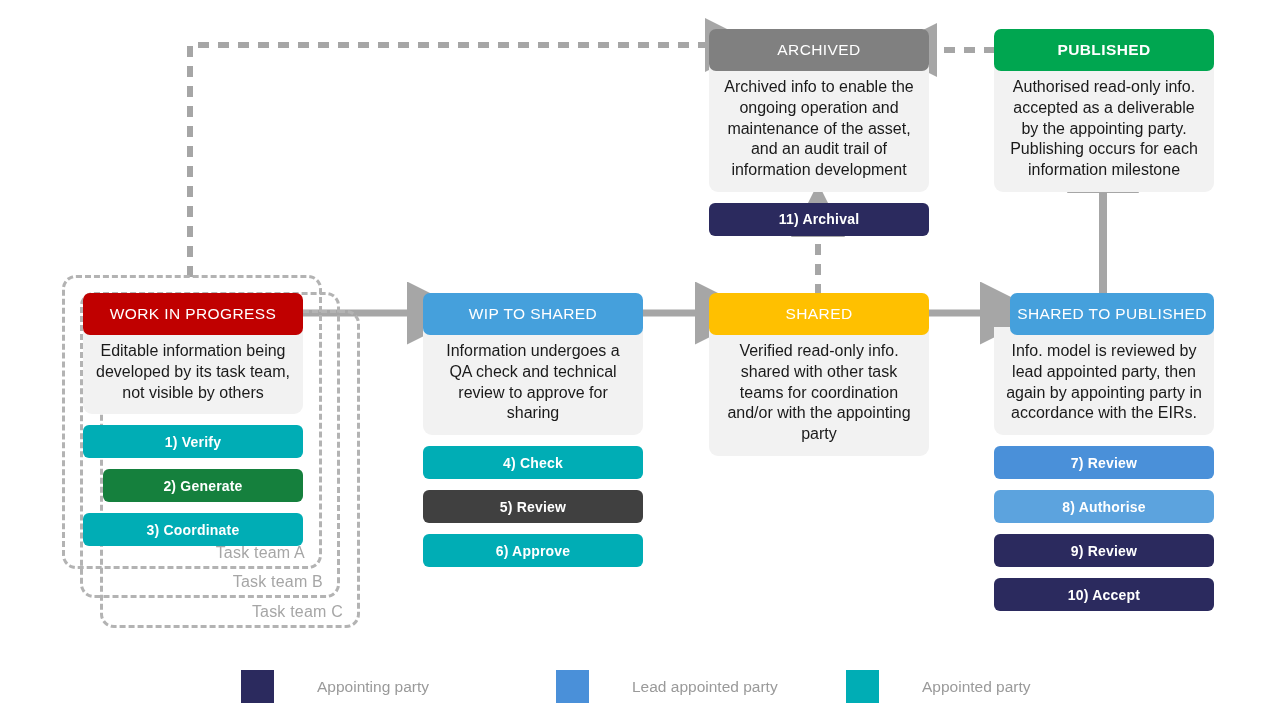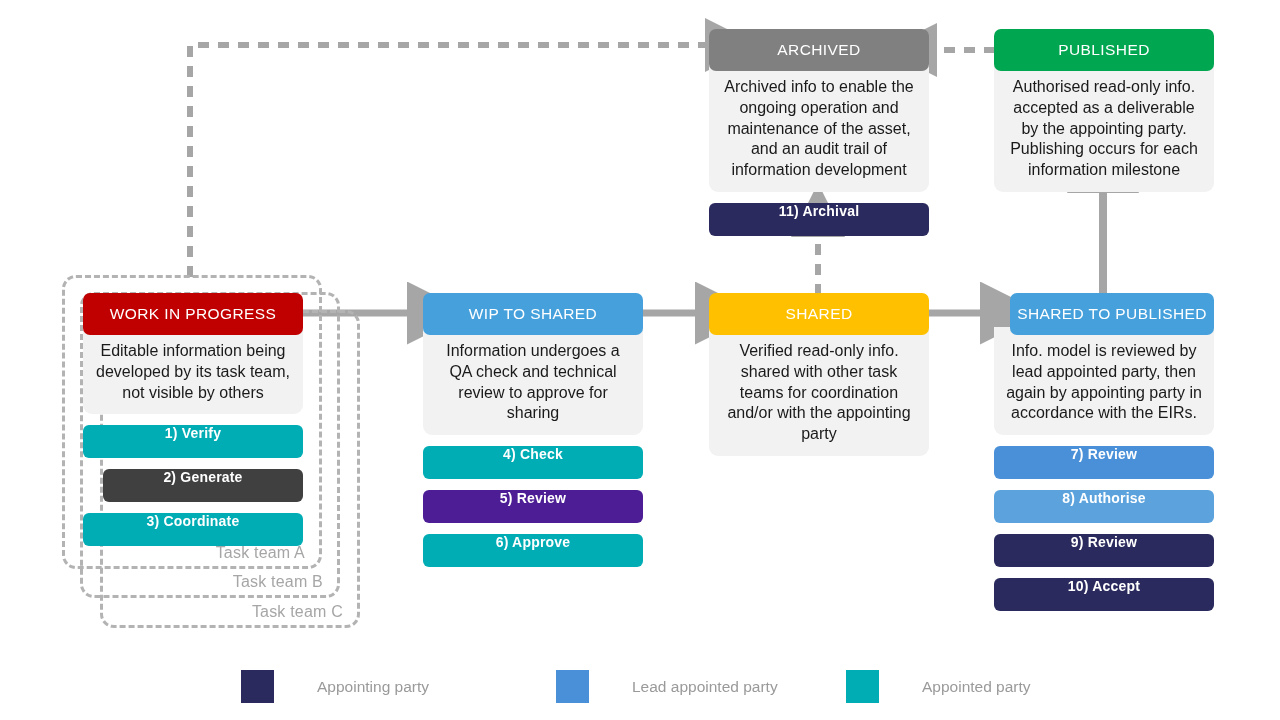--- a/index.html
+++ b/index.html
@@ -84,20 +84,21 @@
     flex-direction: column;
     gap: 11px;
   }
   .task-pill {
     height: 33px;
     border-radius: 6px;
     color: #ffffff;
     font-size: 14px;
     font-weight: bold;
     display: flex;
+    align-items: center;
     justify-content: center;
     letter-spacing: 0.2px;
   }
   
   #legend {
     position: absolute;
     left: 0;
     top: 660px;
     width: 1280px;
     height: 60px;
@@ -183,54 +184,54 @@
     </div>
     <div class="stage-desc">Archived info to enable the ongoing operation and maintenance of the asset, and an audit trail of information development</div>
     <div class="task-list">
       <div class="task-pill" style="background:#2B2A5E;">
         <span>11) Archival</span>
       </div>
     </div>
   </div>
 
   <div class="stage" style="left:994px; top:29px;">
-    <div class="stage-header" style="background:#00A650;">
+    <div class="stage-header" style="background:#00A650;font-weight:bold;">
       <span>PUBLISHED</span>
     </div>
     <div class="stage-desc">Authorised read-only info. accepted as a deliverable by the appointing party. Publishing occurs for each information milestone</div>
   </div>
 
   <div class="stage" style="left:83px; top:293px;">
     <div class="stage-header" style="background:#C00000;">
       <span>WORK IN PROGRESS</span>
     </div>
     <div class="stage-desc">Editable information being developed by its task team, not visible by others</div>
     <div class="task-list">
       <div class="task-pill" style="background:#00ADB5;">
         <span>1) Verify</span>
       </div>
-      <div class="task-pill" style="background:#404040;margin-left:20px;">
+      <div class="task-pill" style="background:#15803d;margin-left:20px;">
         <span>2) Generate</span>
       </div>
       <div class="task-pill" style="background:#00ADB5;">
         <span>3) Coordinate</span>
       </div>
     </div>
   </div>
 
   <div class="stage" style="left:423px; top:293px;">
     <div class="stage-header" style="background:#45A0DC;">
       <span>WIP TO SHARED</span>
     </div>
     <div class="stage-desc">Information undergoes a QA check and technical review to approve for sharing</div>
     <div class="task-list">
       <div class="task-pill" style="background:#00ADB5;">
         <span>4) Check</span>
       </div>
-      <div class="task-pill" style="background:#4c1d95;">
+      <div class="task-pill" style="background:#404040;">
         <span>5) Review</span>
       </div>
       <div class="task-pill" style="background:#00ADB5;">
         <span>6) Approve</span>
       </div>
     </div>
   </div>
 
   <div class="stage" style="left:709px; top:293px;">
     <div class="stage-header" style="background:#FFC000;align-items:center;">

